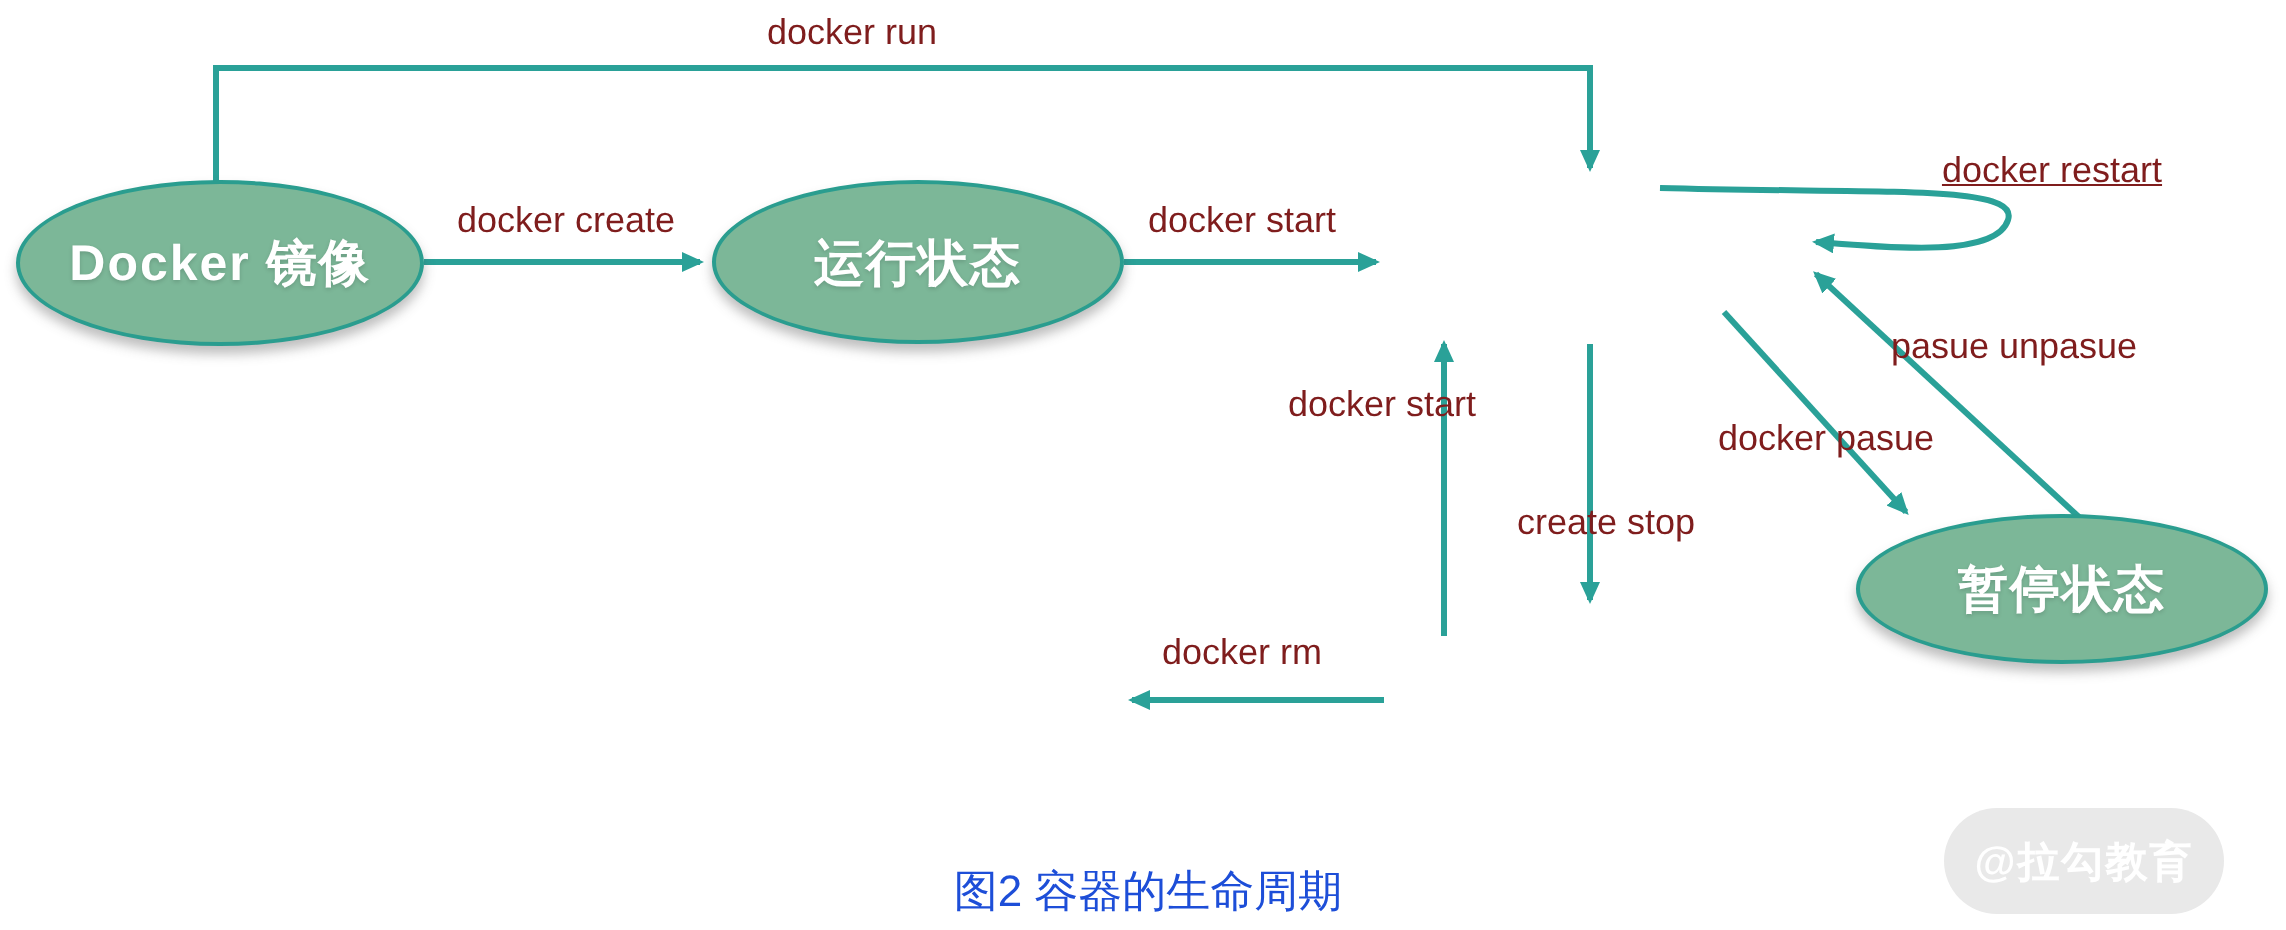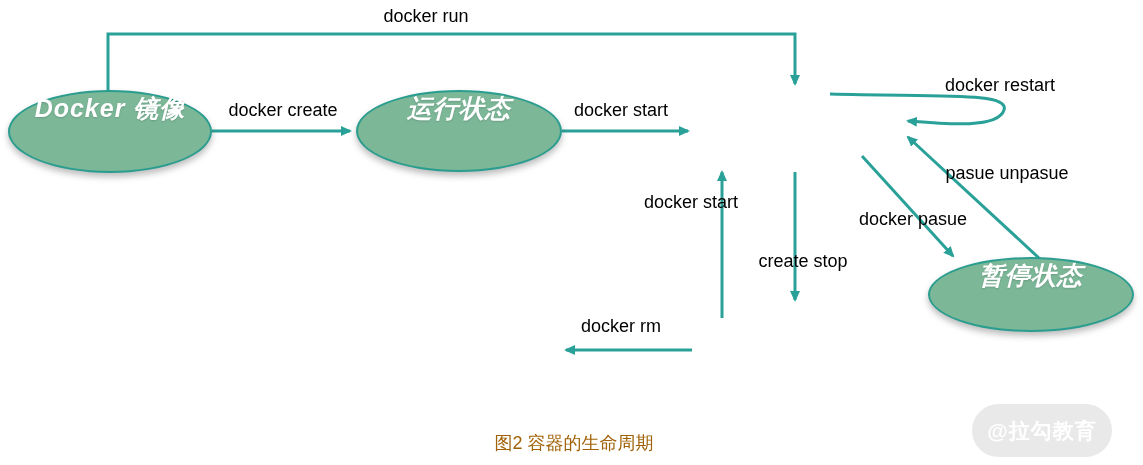--- a/index.html
+++ b/index.html
@@ -22,46 +22,46 @@
     z-index: 1;
   }
   .node {
     position: absolute;
     z-index: 2;
     background: #7cb798;
     border: 2px solid #2a9d8f;
     border-radius: 50%;
     box-shadow: 0 4px 6px rgba(70, 70, 70, 0.35);
     display: flex;
+    align-items: center;
     justify-content: center;
     box-sizing: border-box;
-    font-style: italic;
   }
   .node span {
     color: #ffffff;
     font-weight: bold;
     font-size: 25px;
     letter-spacing: 1px;
     text-shadow: 0 1px 2px rgba(0,0,0,0.15);
     white-space: nowrap;
   }
   .edge-label {
     position: absolute;
     z-index: 3;
     transform: translateX(-50%);
-    color: #000000;
+    color: #7f1d1d;
     font-size: 18px;
     white-space: nowrap;
   }
   .caption {
     position: absolute;
     z-index: 3;
     transform: translateX(-50%);
-    color: #a16207;
-    font-size: 18px;
+    color: #1d4ed8;
+    font-size: 22px;
     white-space: nowrap;
   }
   .watermark {
     position: absolute;
     z-index: 3;
     background: #e9e9e9;
     border-radius: 27px;
     display: flex;
     align-items: center;
     justify-content: center;
@@ -118,21 +118,21 @@
   </div>
 
 
 
   <div class="edge-label" style="left:426px; top:6px;">docker run</div>
 
   <div class="edge-label" style="left:283px; top:100px;">docker create</div>
 
   <div class="edge-label" style="left:621px; top:100px;">docker start</div>
 
-  <div class="edge-label" style="left:1000px; top:75px;">docker restart</div>
+  <div class="edge-label" style="left:1026px; top:75px;text-decoration:underline;">docker restart</div>
 
   <div class="edge-label" style="left:1007px; top:163px;">pasue unpasue</div>
 
   <div class="edge-label" style="left:897px; top:209px;margin-left:16px;">docker pasue</div>
 
   <div class="edge-label" style="left:803px; top:251px;">create stop</div>
 
   <div class="edge-label" style="left:691px; top:192px;">docker start</div>
 
   <div class="edge-label" style="left:621px; top:316px;">docker rm</div>

